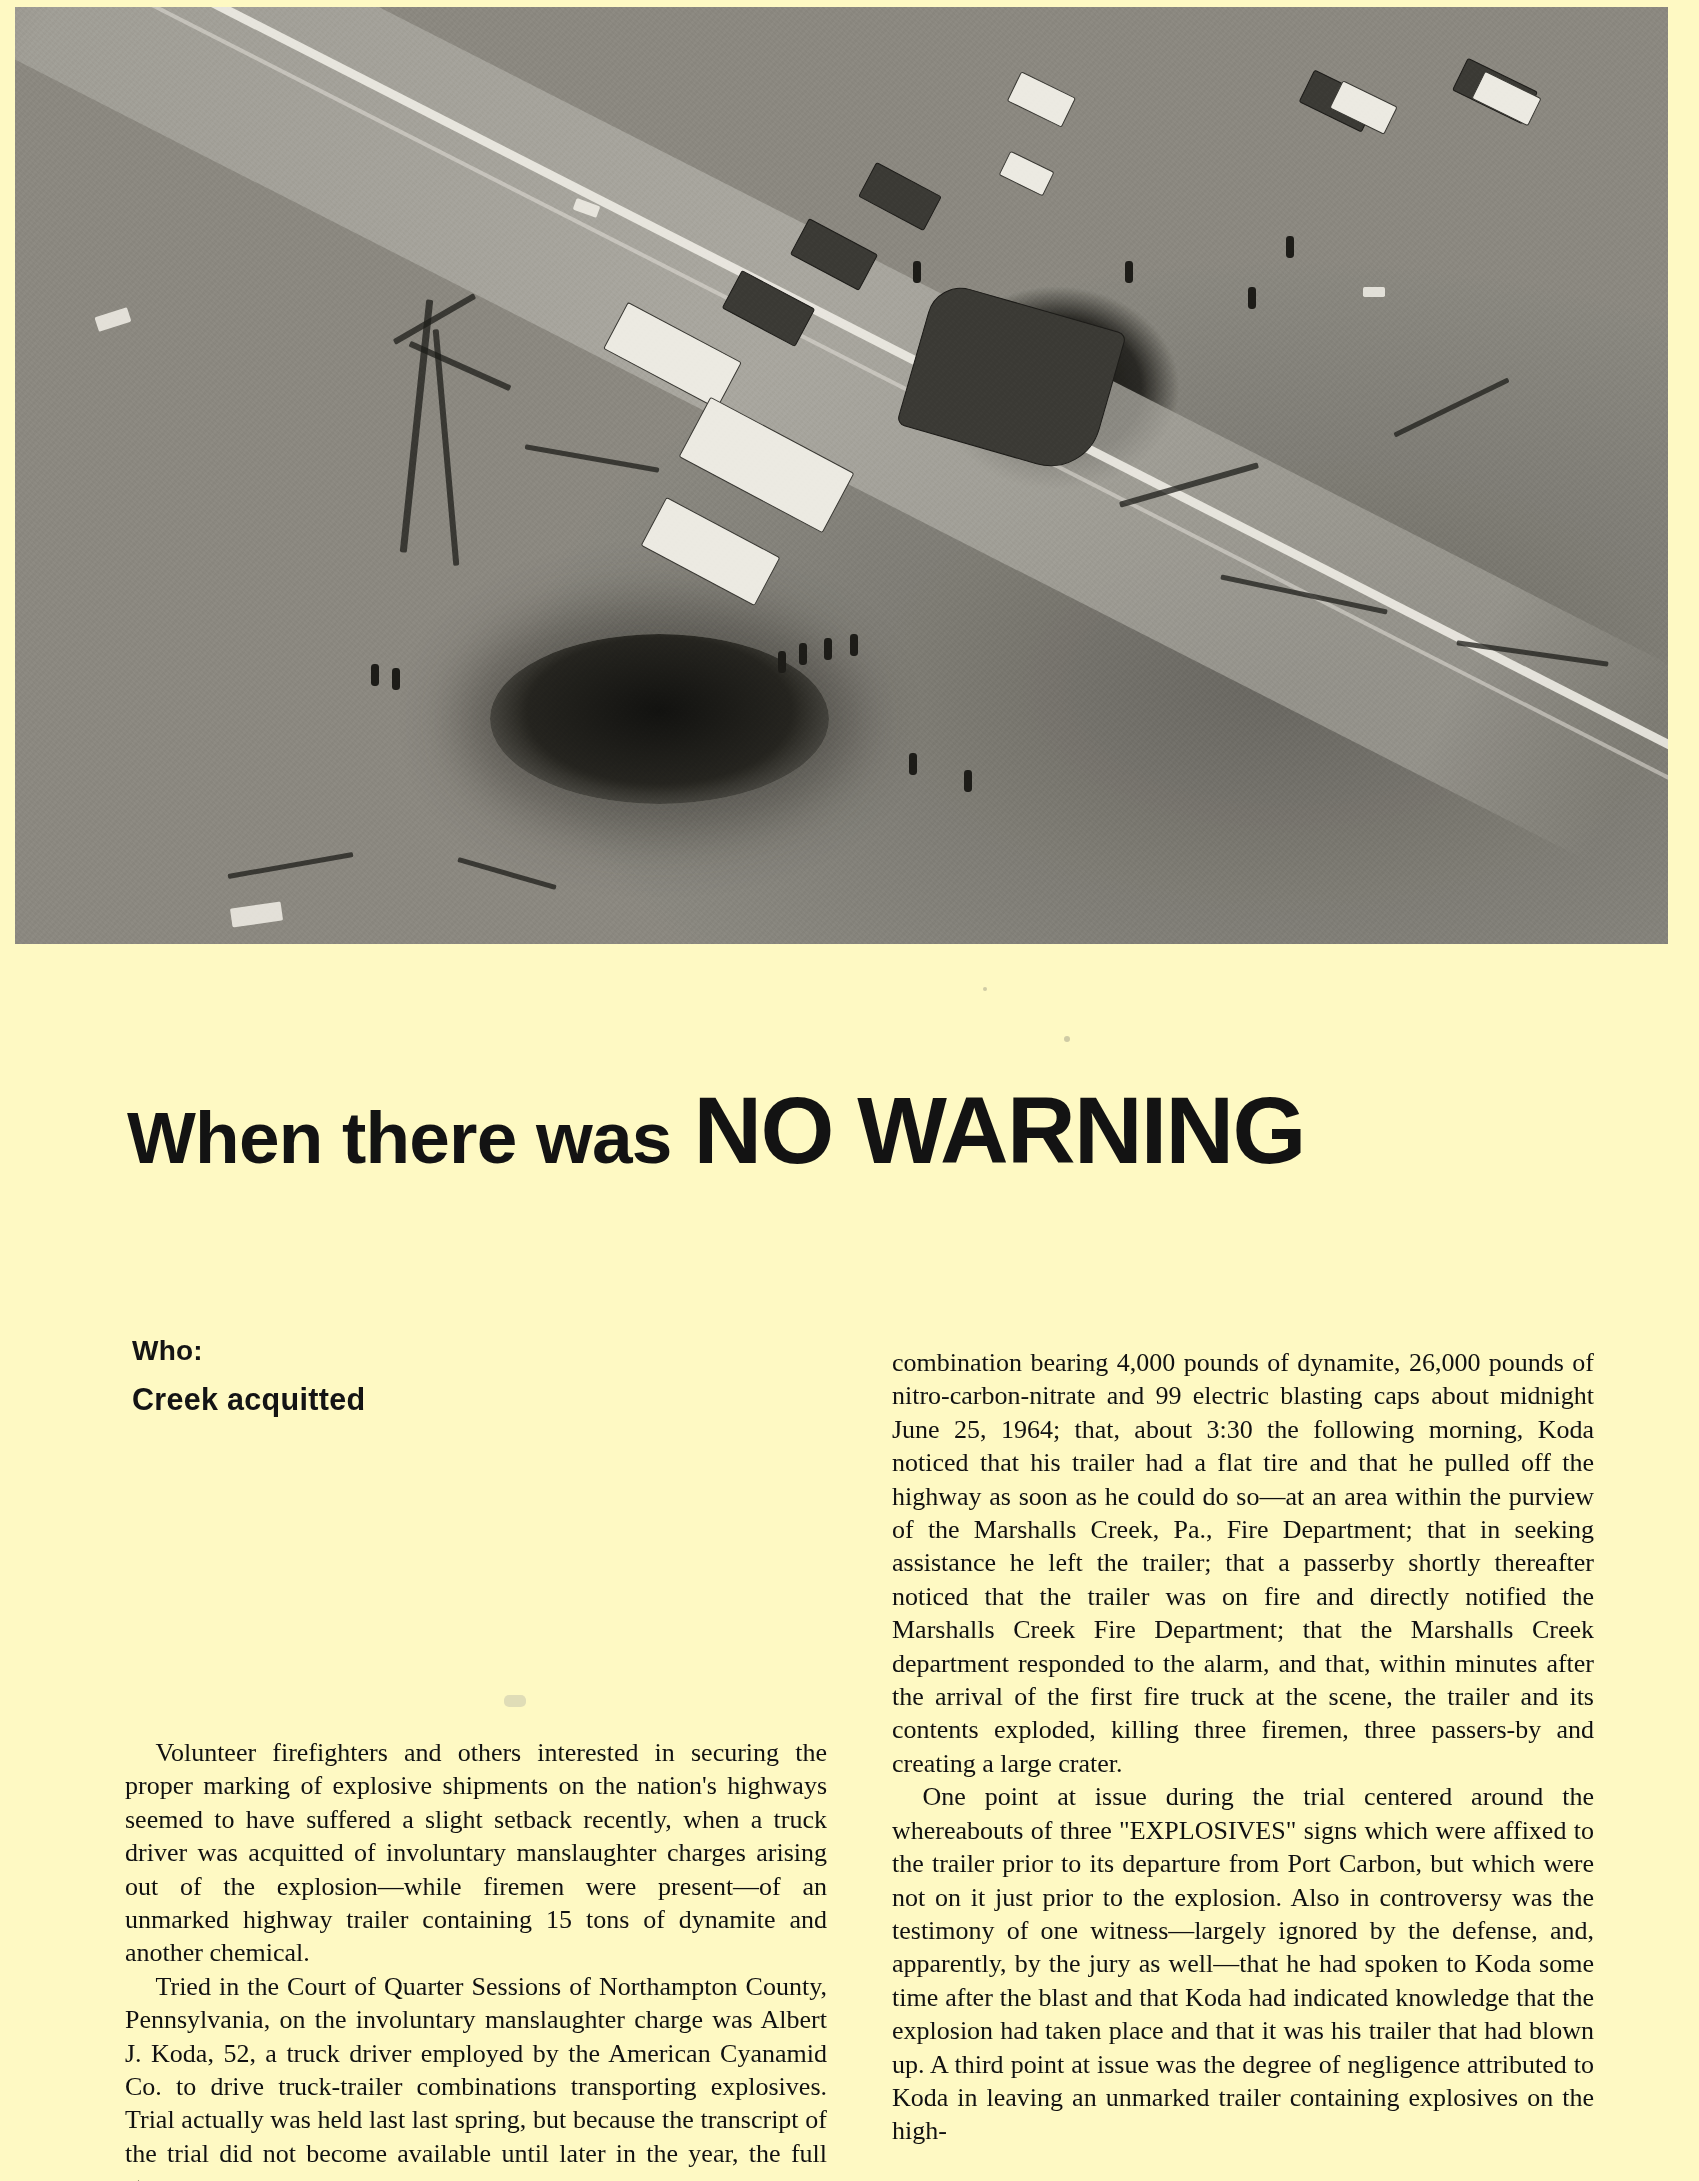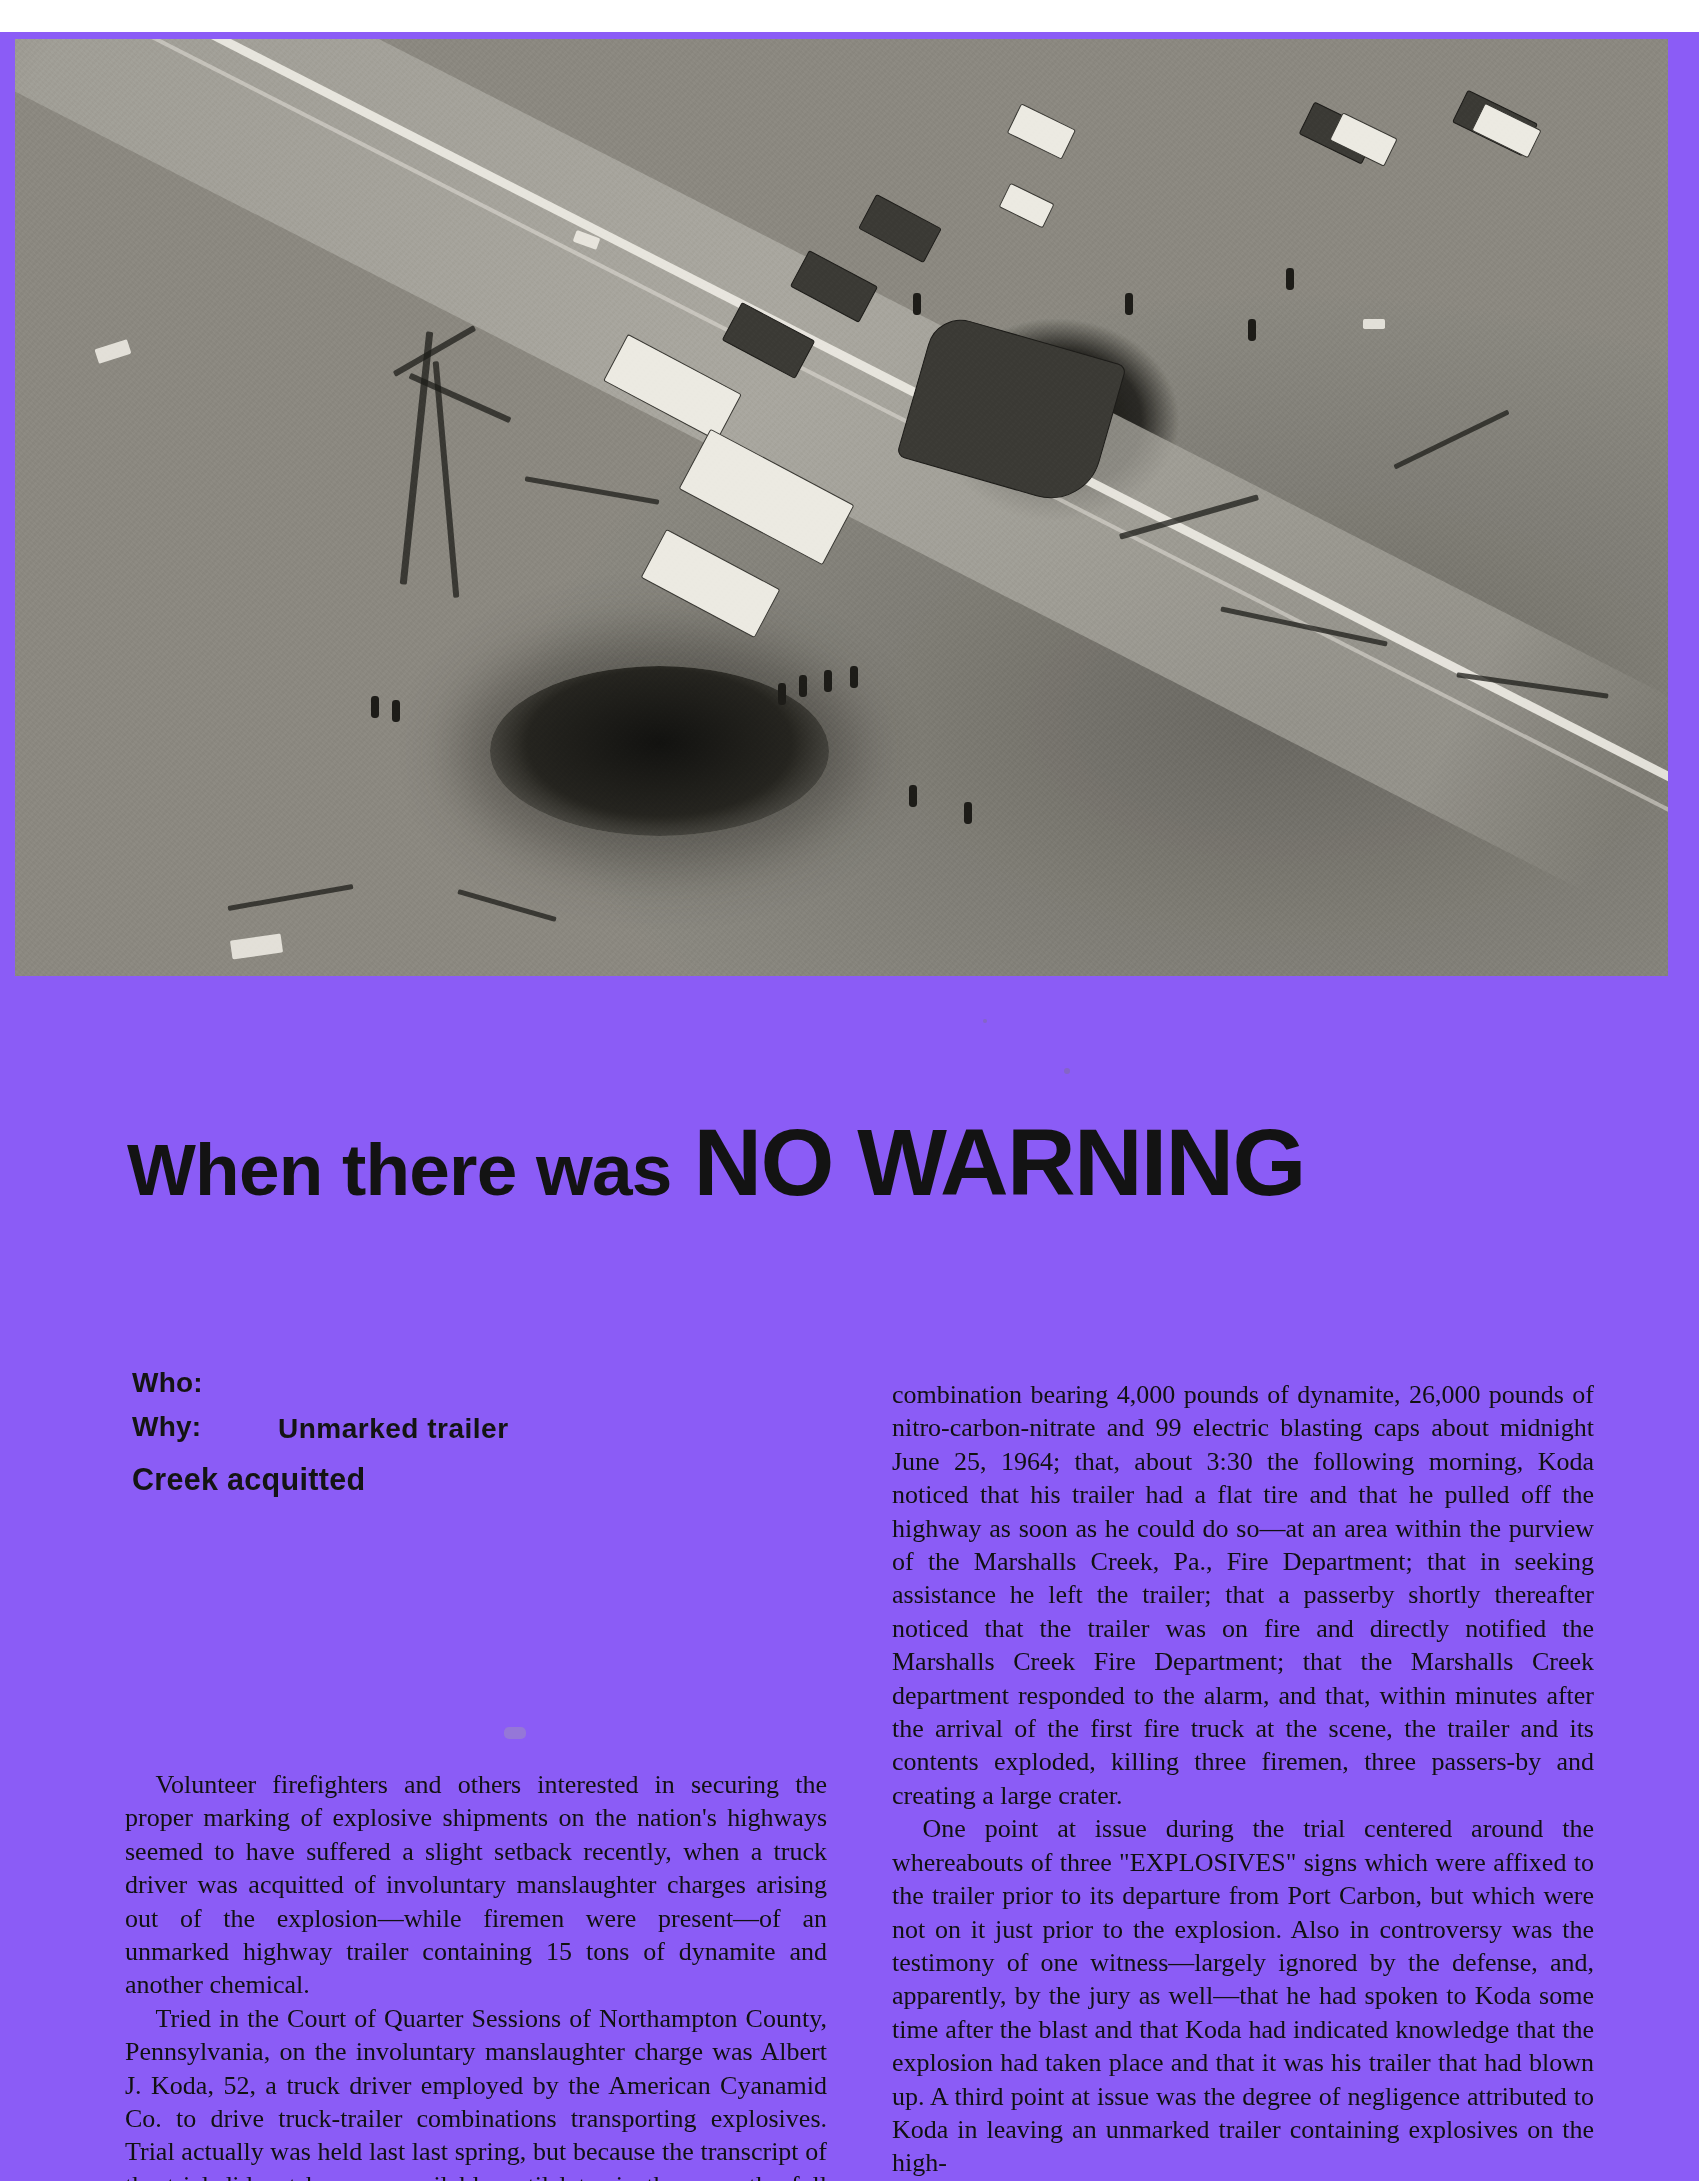--- a/index.html
+++ b/index.html
@@ -11,22 +11,21 @@
     width: 1699px;
     height: 2182px;
     font-family: "Liberation Serif", serif;
     color: #1a1a1a;
     position: relative;
     overflow: hidden;
   }
   .page {
     position: absolute;
     inset: 0;
-    background: #8b5cf6;
-    margin-top: 32px;
+    background: #fef9c3;
   }
 
   
   .photo-wrap {
     position: absolute;
     left: 15.3px;
     top: 6.8px;
     width: 1653px;
     height: 937px;
     overflow: hidden;
@@ -259,24 +258,20 @@
   </div>
 
   <div class="headline">
     <span class="h-light">When there was</span><span class="h-heavy">NO WARNING</span>
   </div>
 
   <div class="facts">
     <div class="fact-row">
       <div class="fact-label">Who:</div>
     </div>
-    <div class="fact-row">
-      <div class="fact-label">Why:</div>
-      <div class="fact-value">Unmarked trailer</div>
-    </div>
     <div class="subhead">Creek acquitted</div>
   </div>
 
   <div class="col left">
     <p>Volunteer firefighters and others interested in securing the proper marking of explosive shipments on the nation's highways seemed to have suffered a slight setback recently, when a truck driver was acquitted of involuntary manslaughter charges arising out of the explosion—while firemen were present—of an unmarked highway trailer containing 15 tons of dynamite and another chemical.</p>
     <p>Tried in the Court of Quarter Sessions of Northampton County, Pennsylvania, on the involuntary manslaughter charge was Albert J. Koda, 52, a truck driver employed by the American Cyanamid Co. to drive truck-trailer combinations transporting explosives. Trial actually was held last last spring, but because the transcript of the trial did not become available until later in the year, the full story</p>
   </div>
 
   <div class="col right">
     <p class="noindent">combination bearing 4,000 pounds of dynamite, 26,000 pounds of nitro-carbon-nitrate and 99 electric blasting caps about midnight June 25, 1964; that, about 3:30 the following morning, Koda noticed that his trailer had a flat tire and that he pulled off the highway as soon as he could do so—at an area within the purview of the Marshalls Creek, Pa., Fire Department; that in seeking assistance he left the trailer; that a passerby shortly thereafter noticed that the trailer was on fire and directly notified the Marshalls Creek Fire Department; that the Marshalls Creek department responded to the alarm, and that, within minutes after the arrival of the first fire truck at the scene, the trailer and its contents exploded, killing three firemen, three passers-by and creating a large crater.</p>

